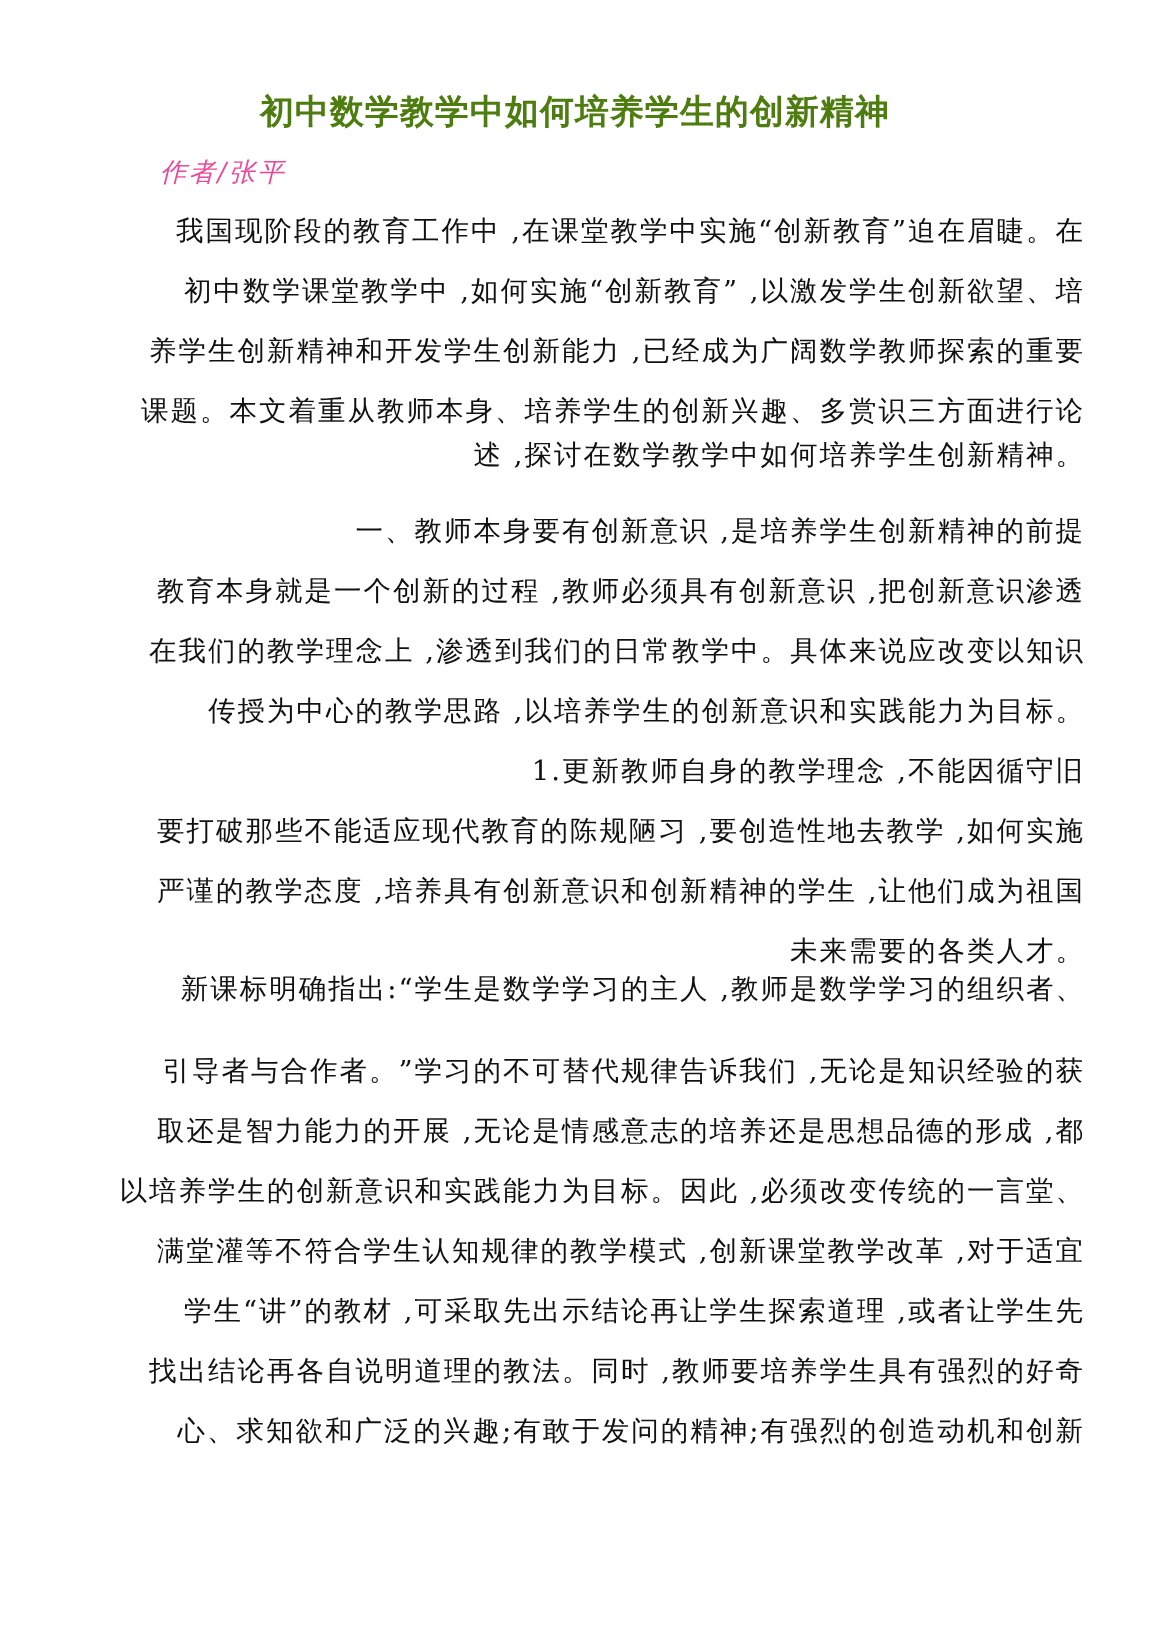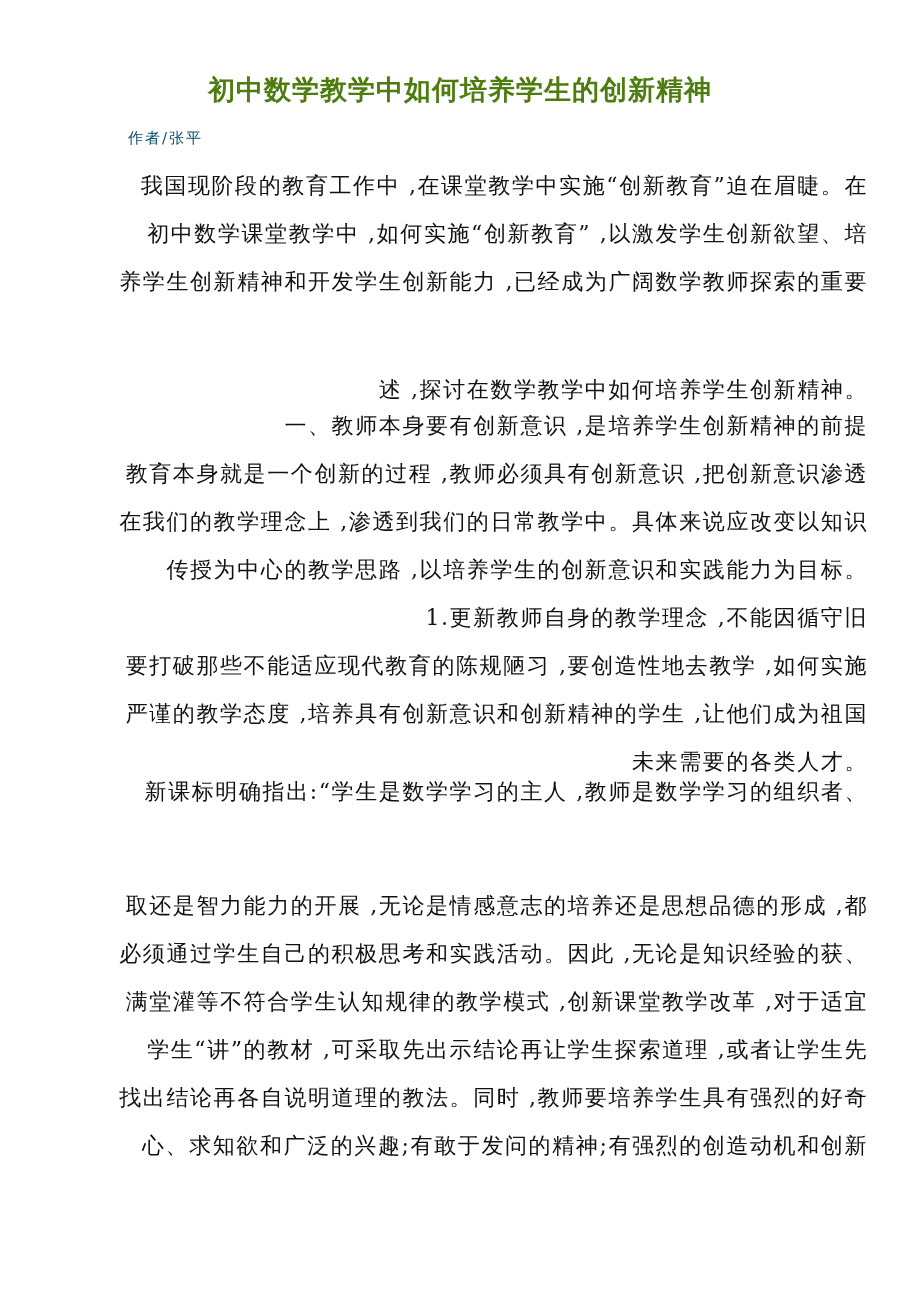--- a/index.html
+++ b/index.html
@@ -1,47 +1,49 @@
 <!DOCTYPE html>
 <html><head>
   <meta charset="utf-8">
   <style>
     html, body { margin: 0; padding: 0; background: #ffffff; }
     body { width: 920px; height: 1302px; position: relative; overflow: hidden;
       font-family: "DejaVu Serif", "Liberation Serif", serif; color: #111; }
     .page { position: absolute; left: 0; top: 0; width: 920px; height: 1302px; }
     .title { position: absolute; top: 70px; left: 0; width: 920px; text-align: center;
       font-size: 27px; font-weight: bold; letter-spacing: 1px; line-height: 40px; color: #4d7c0f; }
-    .author { position: absolute; top: 118px; left: 128px; font-size: 15px; line-height: 40px; letter-spacing: 2px; color: #0c4a6e; }
+    .author { position: absolute; top: 118px; left: 128px; font-size: 21px; line-height: 40px; letter-spacing: 2px; color: #ec4899; font-style: italic; }
     .line { position: absolute; left: 68px; width: 800px; font-size: 22px; line-height: 40px;
       letter-spacing: 1.6px; white-space: nowrap; color: #111; text-align: right; }
     .footer { position: absolute; top: 1203px; left: 0; width: 920px; text-align: right;
       font-family: "DejaVu Sans", "Liberation Sans", sans-serif; font-size: 15px; color: #222; margin-left: 44px; }
   </style>
 </head>
 <body>
 
 <div class="page">
   <div class="title">初中数学教学中如何培养学生的创新精神</div>
   <div class="author">作者/张平</div>
 
   <div class="line" style="top:166px"> 我国现阶段的教育工作中 ,在课堂教学中实施“创新教育”迫在眉睫。在</div>
   <div class="line" style="top:214px">初中数学课堂教学中 ,如何实施“创新教育” ,以激发学生创新欲望、培</div>
   <div class="line" style="top:262px">养学生创新精神和开发学生创新能力 ,已经成为广阔数学教师探索的重要</div>
-  <div class="line" style="top:370px">述 ,探讨在数学教学中如何培养学生创新精神。</div>
+  <div class="line" style="top:310px">课题。本文着重从教师本身、培养学生的创新兴趣、多赏识三方面进行论</div>
+  <div class="line" style="top:345px">述 ,探讨在数学教学中如何培养学生创新精神。</div>
   <div class="line" style="top:406px"> 一、教师本身要有创新意识 ,是培养学生创新精神的前提</div>
   <div class="line" style="top:454px"> 教育本身就是一个创新的过程 ,教师必须具有创新意识 ,把创新意识渗透</div>
   <div class="line" style="top:502px">在我们的教学理念上 ,渗透到我们的日常教学中。具体来说应改变以知识</div>
   <div class="line" style="top:550px">传授为中心的教学思路 ,以培养学生的创新意识和实践能力为目标。</div>
   <div class="line" style="top:598px"> 1.更新教师自身的教学理念 ,不能因循守旧</div>
   <div class="line" style="top:646px"> 要打破那些不能适应现代教育的陈规陋习 ,要创造性地去教学 ,如何实施</div>
   <div class="line" style="top:694px">严谨的教学态度 ,培养具有创新意识和创新精神的学生 ,让他们成为祖国</div>
   <div class="line" style="top:742px">未来需要的各类人才。</div>
   <div class="line" style="top:772px"> 新课标明确指出:“学生是数学学习的主人 ,教师是数学学习的组织者、</div>
+  <div class="line" style="top:838px">引导者与合作者。”学习的不可替代规律告诉我们 ,无论是知识经验的获</div>
   <div class="line" style="top:886px">取还是智力能力的开展 ,无论是情感意志的培养还是思想品德的形成 ,都</div>
-  <div class="line" style="top:934px">必须通过学生自己的积极思考和实践活动。因此 ,无论是知识经验的获、</div>
+  <div class="line" style="top:934px">以培养学生的创新意识和实践能力为目标。因此 ,必须改变传统的一言堂、</div>
   <div class="line" style="top:1030px">学生“讲”的教材 ,可采取先出示结论再让学生探索道理 ,或者让学生先</div>
   <div class="line" style="top:982px">满堂灌等不符合学生认知规律的教学模式 ,创新课堂教学改革 ,对于适宜</div>
   <div class="line" style="top:1078px">找出结论再各自说明道理的教法。同时 ,教师要培养学生具有强烈的好奇</div>
   <div class="line" style="top:1126px">心、求知欲和广泛的兴趣;有敢于发问的精神;有强烈的创造动机和创新</div>
 
   <div class="footer">1 / 4</div>
 </div>
 
 </body></html>

